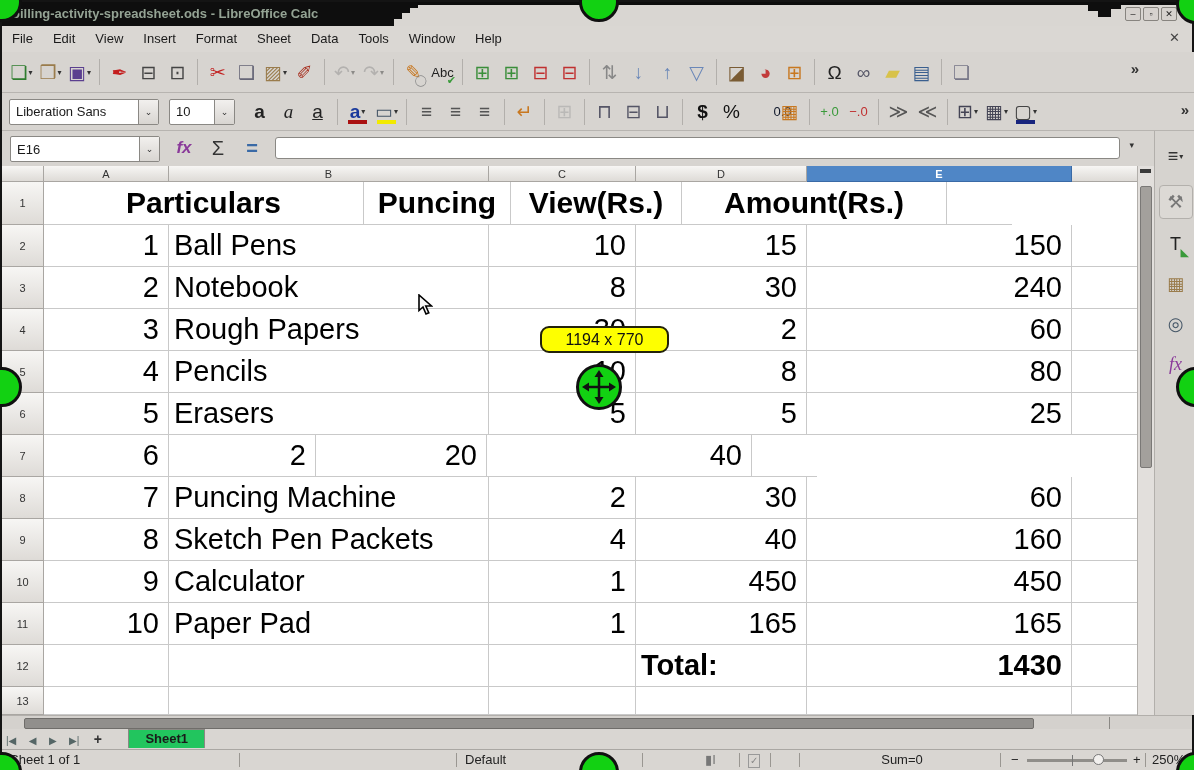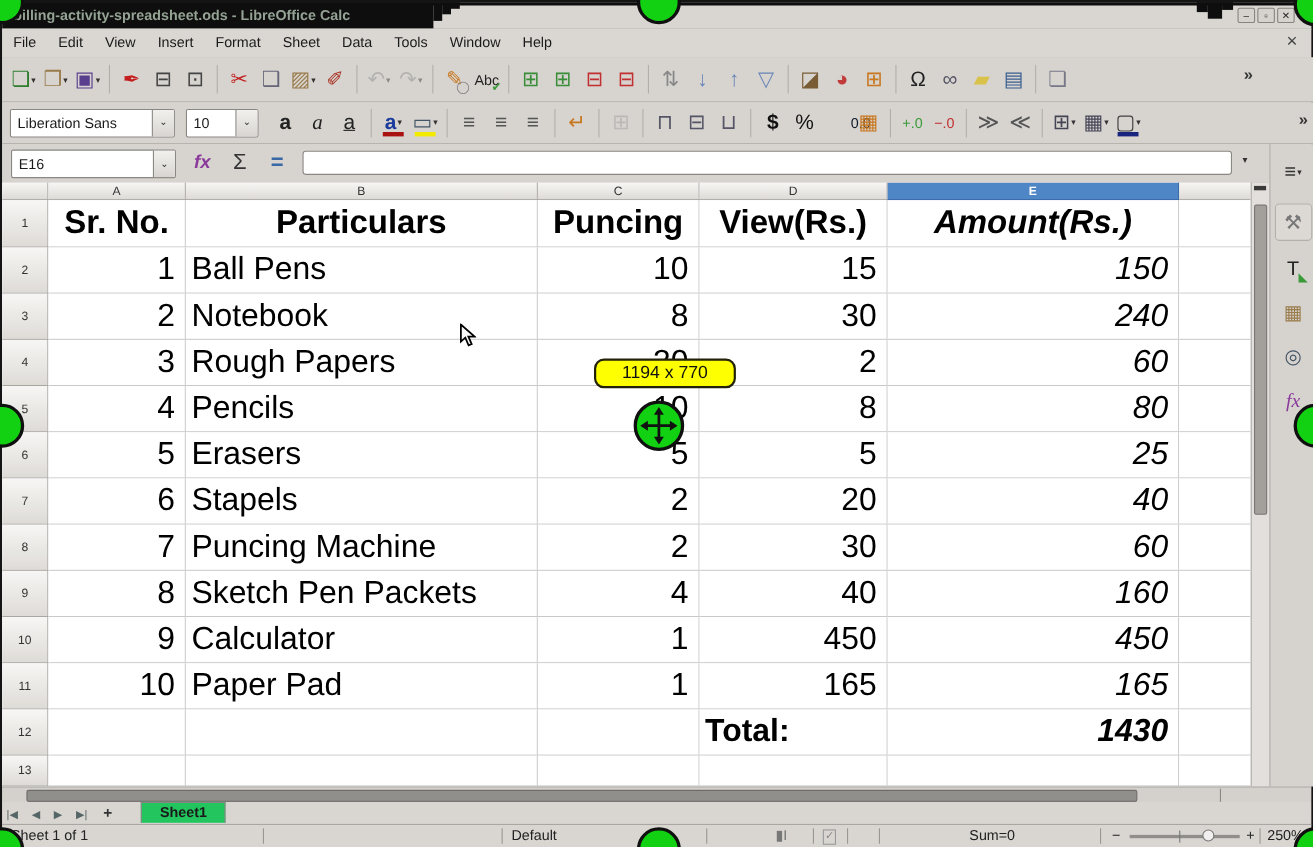--- a/index.html
+++ b/index.html
@@ -53,21 +53,21 @@
   .ch{background:linear-gradient(#f7f6f4,#dedbd7);border-right:1px solid #a9a6a2;border-bottom:1px solid #a9a6a2;
       box-sizing:border-box;display:flex;align-items:center;justify-content:center;font-size:11px;color:#333;}
   .ch.sel{background:#4f86c6;color:#fff;font-weight:bold;border-color:#3a6aa6;}
   .grow{display:flex;}
   .rh{width:42px;flex:0 0 42px;background:linear-gradient(#f7f6f4,#dedbd7);border-right:1px solid #a9a6a2;
       border-bottom:1px solid #a9a6a2;box-sizing:border-box;display:flex;align-items:center;justify-content:center;
       font-size:11px;color:#333;}
   .cell{border-right:1px solid #c9c9c9;border-bottom:1px solid #c9c9c9;box-sizing:border-box;display:flex;
         align-items:center;font-size:29px;color:#000;white-space:nowrap;overflow:hidden;background:#fff;}
   .cA{width:125px;flex:0 0 125px;} .cB{width:320px;flex:0 0 320px;} .cC{width:147px;flex:0 0 147px;}
-  .cD{width:171px;flex:0 0 171px;} .cE{width:265px;flex:0 0 265px;font-style:italic;}
+  .cD{width:171px;flex:0 0 171px;} .cE{width:265px;flex:0 0 265px;}
   .cF{width:65px;flex:0 0 65px;border-right:none;}
   .num{justify-content:flex-end;padding-right:9px;}
   .txt{justify-content:flex-start;padding-left:5px;}
   .hdr{justify-content:center;font-weight:bold;font-size:30px;}
   .bold{font-weight:bold;}
   .r1{height:43px;} .rN{height:42px;} .r13{height:28px;}
   
   #vscroll{position:absolute;left:1135px;top:164px;width:17px;height:549px;background:#e2dfdc;border-left:1px solid #b2afab;box-sizing:border-box;}
   #vs-split{position:absolute;left:2px;top:3px;width:11px;height:4px;background:#3a3a3a;}
   #vs-thumb{position:absolute;left:2px;top:20px;width:12px;height:282px;background:#a3a09c;border:1px solid #7a7876;border-radius:2px;box-sizing:border-box;}
@@ -358,21 +358,20 @@
     <div class="ch" style="width: 125px; flex: 0 0 125px;">A</div>
         <div class="ch" style="width: 320px; flex: 0 0 320px;">B</div>
         <div class="ch" style="width: 147px; flex: 0 0 147px;">C</div>
         <div class="ch" style="width: 171px; flex: 0 0 171px;">D</div>
         <div class="ch sel" style="width: 265px; flex: 0 0 265px;">E</div>
         <div class="ch" style="flex: 1 1 0%; border-right: none;"></div>
       </div>
     <div id="grid-rows">
         <div class="grow r1">
           <div class="rh">1</div>
-          <div class="cell cA hdr">Sr. No.</div>
           <div class="cell cB hdr">Particulars</div>
           <div class="cell cC hdr">Puncing</div>
           <div class="cell cD hdr">View(Rs.)</div>
           <div class="cell cE hdr">Amount(Rs.)</div>
           <div class="cell cF"></div>
         </div>
         <div class="grow rN">
           <div class="rh">2</div>
           <div class="cell cA num">1</div>
           <div class="cell cB txt">Ball Pens</div>
@@ -413,21 +412,20 @@
           <div class="cell cA num">5</div>
           <div class="cell cB txt">Erasers</div>
           <div class="cell cC num">5</div>
           <div class="cell cD num">5</div>
           <div class="cell cE num">25</div>
           <div class="cell cF"></div>
         </div>
         <div class="grow rN">
           <div class="rh">7</div>
           <div class="cell cA num">6</div>
-          <div class="cell cB txt">Stapels</div>
           <div class="cell cC num">2</div>
           <div class="cell cD num">20</div>
           <div class="cell cE num">40</div>
           <div class="cell cF"></div>
         </div>
         <div class="grow rN">
           <div class="rh">8</div>
           <div class="cell cA num">7</div>
           <div class="cell cB txt">Puncing Machine</div>
           <div class="cell cC num">2</div>

